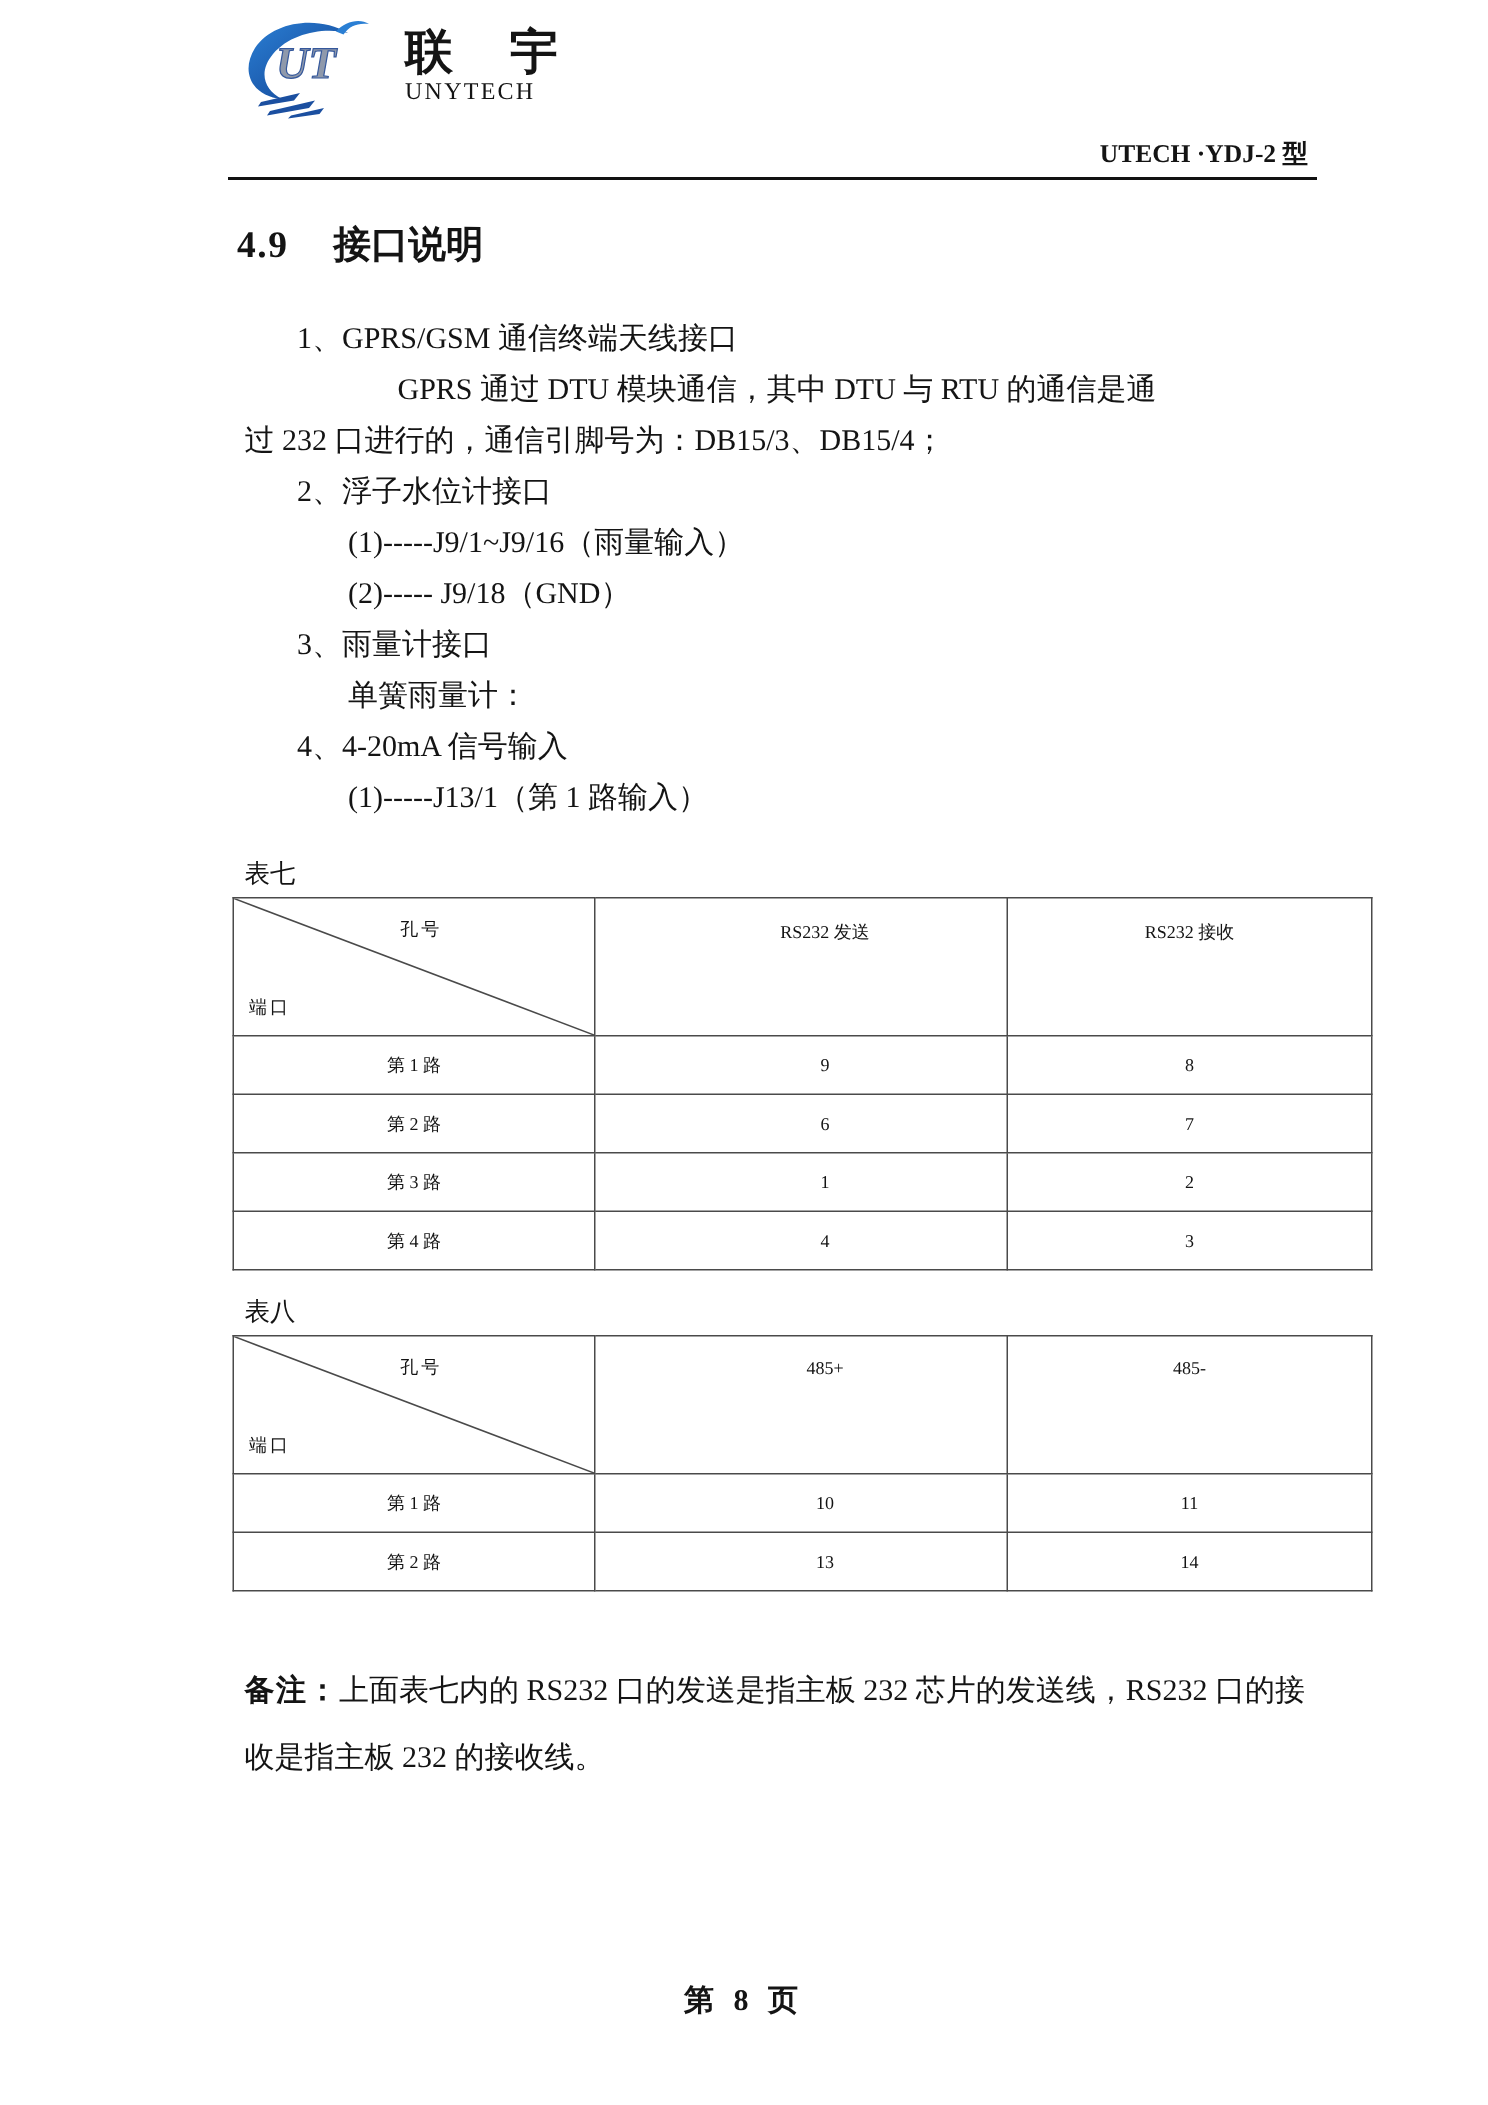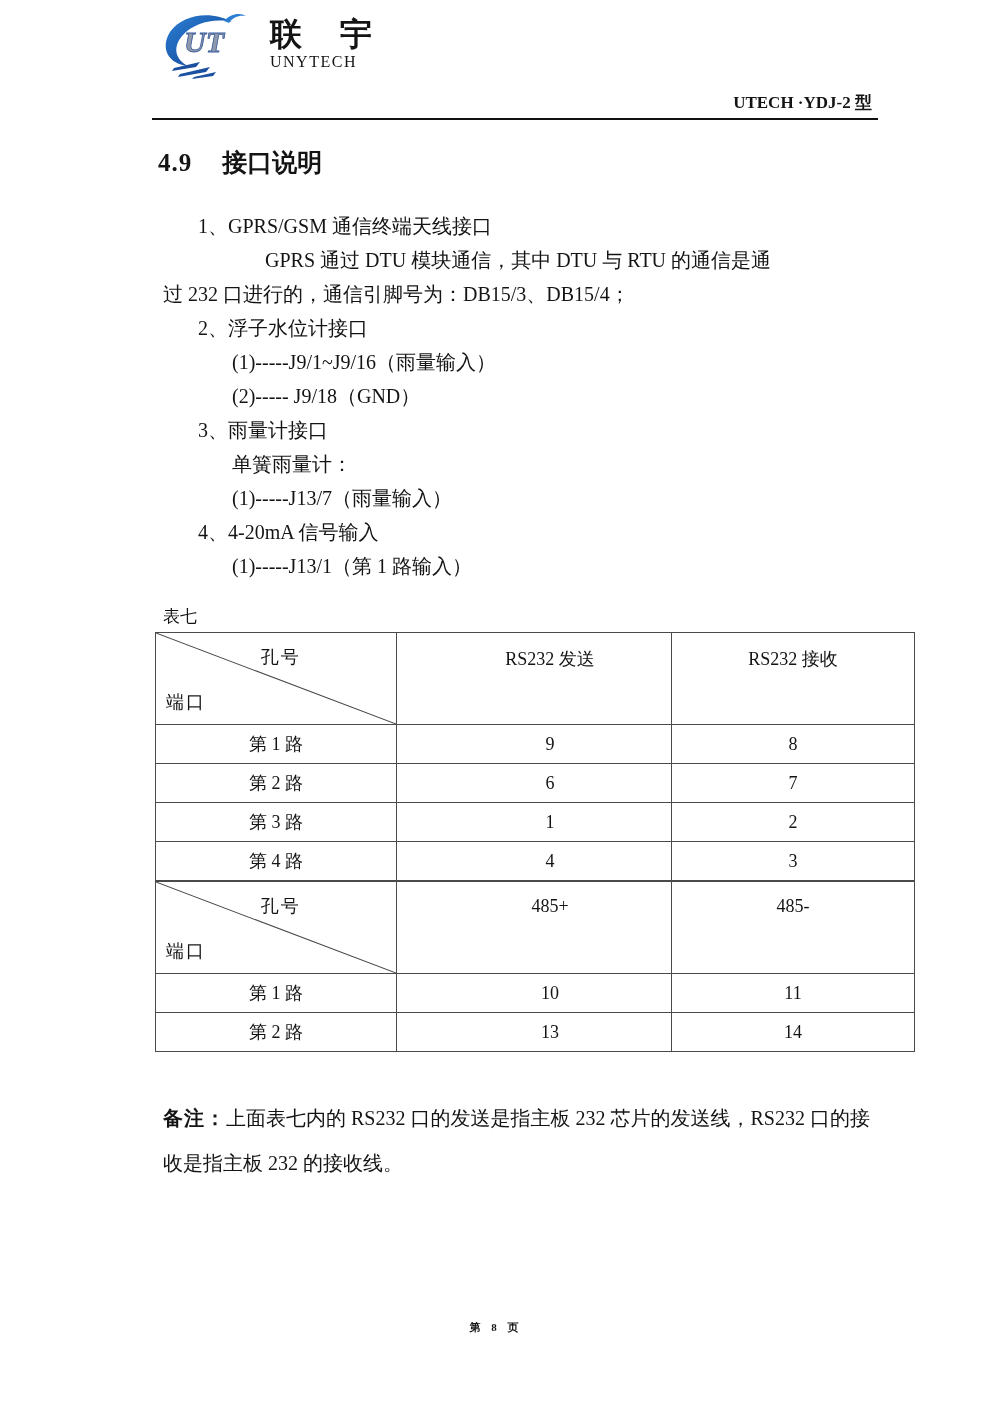--- a/index.html
+++ b/index.html
@@ -34,42 +34,42 @@
   .item{padding-left:46px;}
   .sub{padding-left:80px;}
   .para{padding-left:113px;}
 
   
   .tbl-cap{margin:22px 0 4px 11px;font-size:17px;}
   .tbl-cap.second{margin-top:16px;}
   table.pins{border-collapse:collapse;margin-left:3px;width:724px;table-layout:fixed;}
   table.pins td,table.pins th{
     border:1px solid #4a4a4a;
-    font-size:18px;font-weight:normal;
+    font-size:12px;font-weight:normal;
     text-align:center;padding:0;
   }
   table.pins .c1{width:240px;}
   table.pins .c2{width:242px;padding-left:32px;}
   table.pins .c3{width:242px;}
   tr.head td{height:77px;vertical-align:top;}
   tr.head td.colhead{padding-top:14px;}
   tr.data td{height:38px;vertical-align:middle;}
   td.diag{position:relative;}
   td.diag svg{position:absolute;left:0;top:0;width:100%;height:100%;}
   td.diag svg line{stroke:#4a4a4a;stroke-width:1;vector-effect:non-scaling-stroke;}
   .lbl-top{position:absolute;top:12px;left:52%;transform:translateX(-50%);white-space:nowrap;letter-spacing:2px;}
   .lbl-bottom{position:absolute;bottom:10px;left:10px;white-space:nowrap;letter-spacing:2px;}
 
   
   .note{margin:44px 0 0 11px;width:712px;font-size:20px;line-height:45px;}
   .note b{letter-spacing:1px;}
 
   
   .pageno{position:absolute;left:0;top:1320px;width:100%;
-    text-align:center;font-size:11px;font-weight:bold;letter-spacing:4px;}
+    text-align:center;font-size:20px;font-weight:bold;letter-spacing:4px;}
 </style>
 </head>
 <body>
 
 <div class="page">
   <div class="content">
 
     <div class="hdr">
       <div class="logo">
         <svg width="110" height="72" viewBox="0 0 110 72">
@@ -102,21 +102,20 @@
 
     <div class="body-lines">
       <p class="ln item">1、GPRS/GSM 通信终端天线接口</p>
       <p class="ln para">GPRS 通过 DTU 模块通信，其中 DTU 与 RTU 的通信是通</p>
       <p class="ln flush">过 232 口进行的，通信引脚号为：DB15/3、DB15/4；</p>
       <p class="ln item">2、浮子水位计接口</p>
       <p class="ln sub">(1)-----J9/1~J9/16（雨量输入）</p>
       <p class="ln sub">(2)----- J9/18（GND）</p>
       <p class="ln item">3、雨量计接口</p>
       <p class="ln sub">单簧雨量计：</p>
-      <p class="ln sub">(1)-----J13/7（雨量输入）</p>
       <p class="ln item">4、4-20mA 信号输入</p>
       <p class="ln sub">(1)-----J13/1（第 1 路输入）</p>
     </div>
 
     <p class="tbl-cap">表七</p>
     <table class="pins">
       <tbody>
           <tr class="head">
         <td class="c1 diag">
           <svg preserveAspectRatio="none" viewBox="0 0 100 100">
@@ -144,20 +143,21 @@
         <td class="c3">2</td>
       </tr>
       <tr class="data">
         <td class="c1">第 4 路</td>
         <td class="c2">4</td>
         <td class="c3">3</td>
       </tr>
     </tbody>
       </table>
 
+    <p class="tbl-cap second">表八</p>
     <table class="pins">
       <tbody>
           <tr class="head">
         <td class="c1 diag">
           <svg preserveAspectRatio="none" viewBox="0 0 100 100">
                 <line x1="0" y1="0" x2="100" y2="100"></line>
               </svg>
           <span class="lbl-top">孔号</span>
           <span class="lbl-bottom">端口</span>
         </td>

